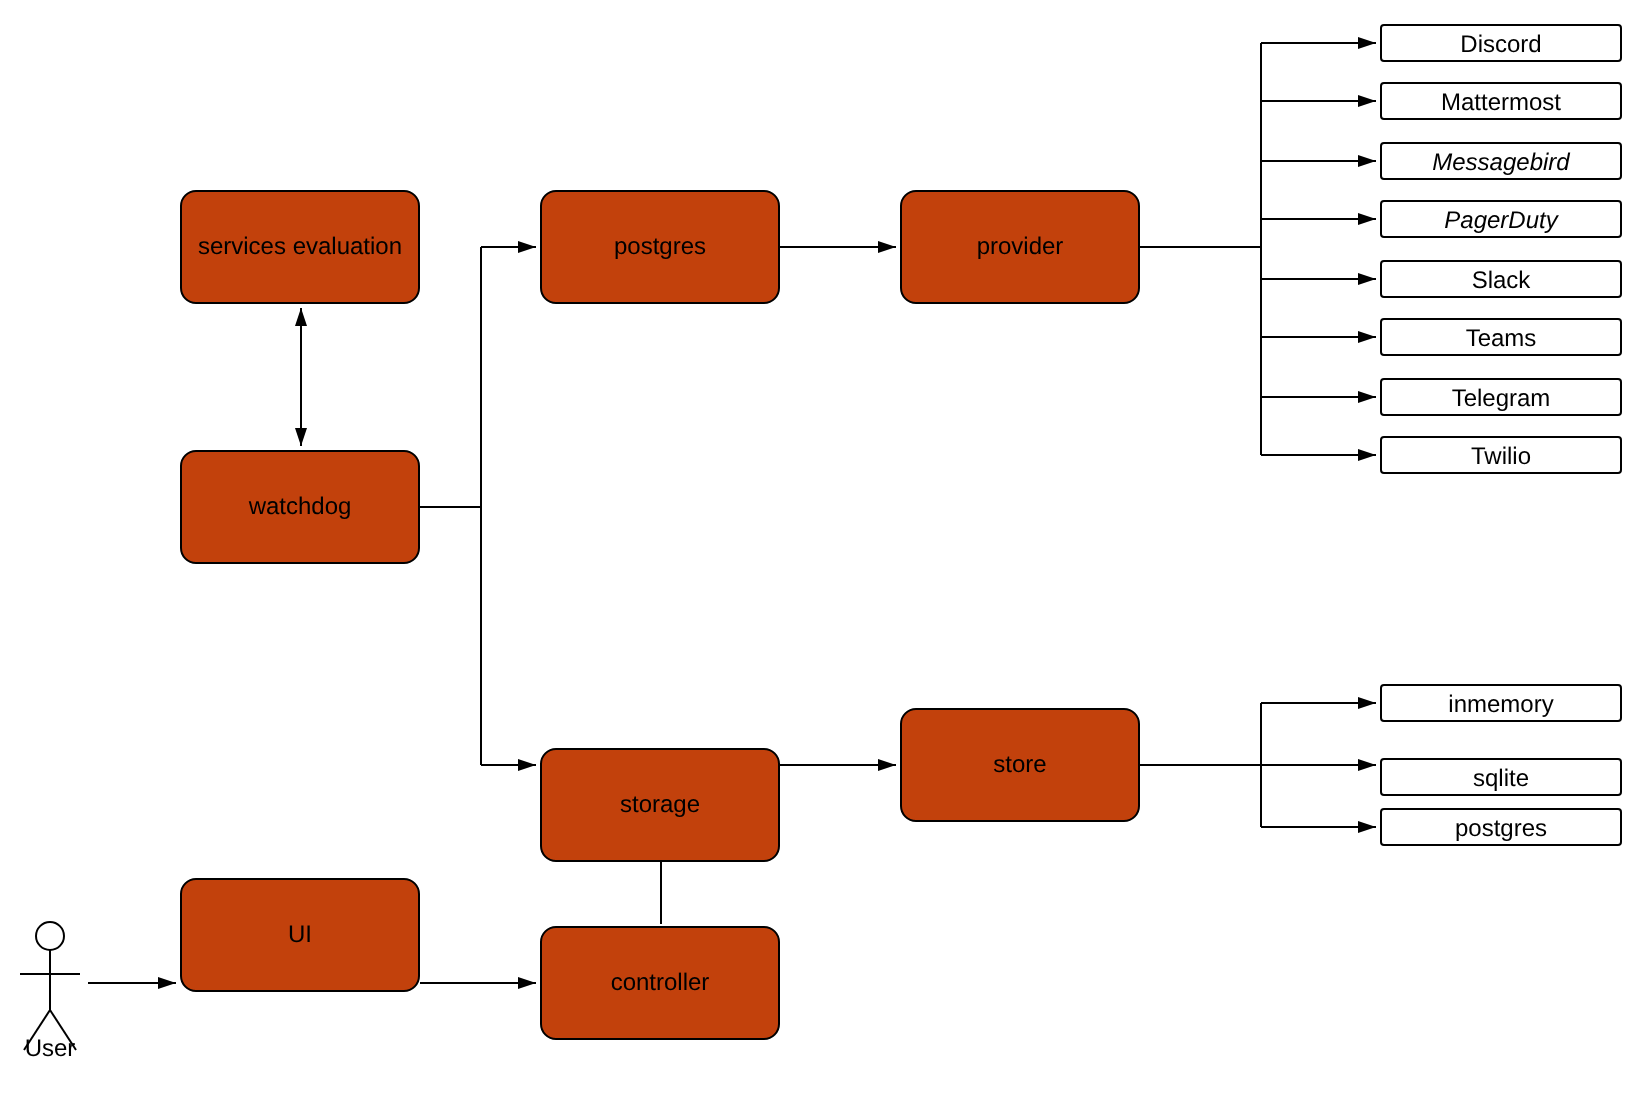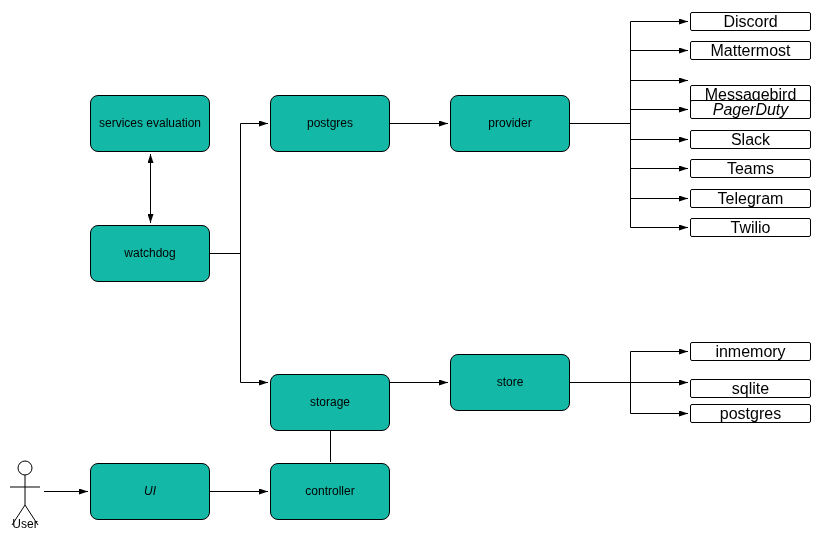--- a/index.html
+++ b/index.html
@@ -33,41 +33,41 @@
     fill: #ffffff;
     stroke-width: 1;
   }
   .node {
     position: absolute;
     box-sizing: border-box;
     width: 120px;
     height: 57px;
     border: 1px solid #000000;
     border-radius: 8px;
-    background: #14b8a6;
+    background: #c2410c;
     display: flex;
     align-items: center;
     justify-content: center;
     font-size: 12px;
     text-align: center;
     line-height: 1.2;
   }
   .leaf {
     position: absolute;
     box-sizing: border-box;
     left: 690px;
     width: 121px;
     height: 19px;
     border: 1px solid #000000;
     border-radius: 2px;
     background: #ffffff;
     display: flex;
     align-items: center;
     justify-content: center;
-    font-size: 16px;
+    font-size: 12px;
     text-align: center;
   }
   .actor-label {
     position: absolute;
     left: 4px;
     top: 517px;
     width: 42px;
     text-align: center;
     font-size: 12px;
   }
@@ -144,26 +144,26 @@
       <path class="edge" d="M25,505 L38,525"></path>
     </g>
   </svg>
 
   <div class="node" style="left:90px; top:95px;">services evaluation</div>
   <div class="node" style="left:90px; top:225px;">watchdog</div>
   <div class="node" style="left:270px; top:95px;">postgres</div>
   <div class="node" style="left:450px; top:95px;">provider</div>
   <div class="node" style="left:270px; top:354px;margin-top:20px;">storage</div>
   <div class="node" style="left:450px; top:354px;">store</div>
-  <div class="node" style="left:90px; top:463px;font-style:italic;">UI</div>
+  <div class="node" style="left:90px; top:439px;">UI</div>
   <div class="node" style="left:270px; top:463px;">controller</div>
 
   <div class="leaf" style="top:12px;">Discord</div>
   <div class="leaf" style="top:41px;">Mattermost</div>
-  <div class="leaf" style="top:85px;">Messagebird</div>
+  <div class="leaf" style="top:71px;font-style:italic;">Messagebird</div>
   <div class="leaf" style="top:100px;font-style:italic;">PagerDuty</div>
   <div class="leaf" style="top:130px;">Slack</div>
   <div class="leaf" style="top:159px;">Teams</div>
   <div class="leaf" style="top:218px;">Twilio</div>
   <div class="leaf" style="top:189px;">Telegram</div>
 
   <div class="leaf" style="top:342px;">inmemory</div>
   <div class="leaf" style="top:379px;text-align:right;">sqlite</div>
   <div class="leaf" style="top:404px;">postgres</div>
 

